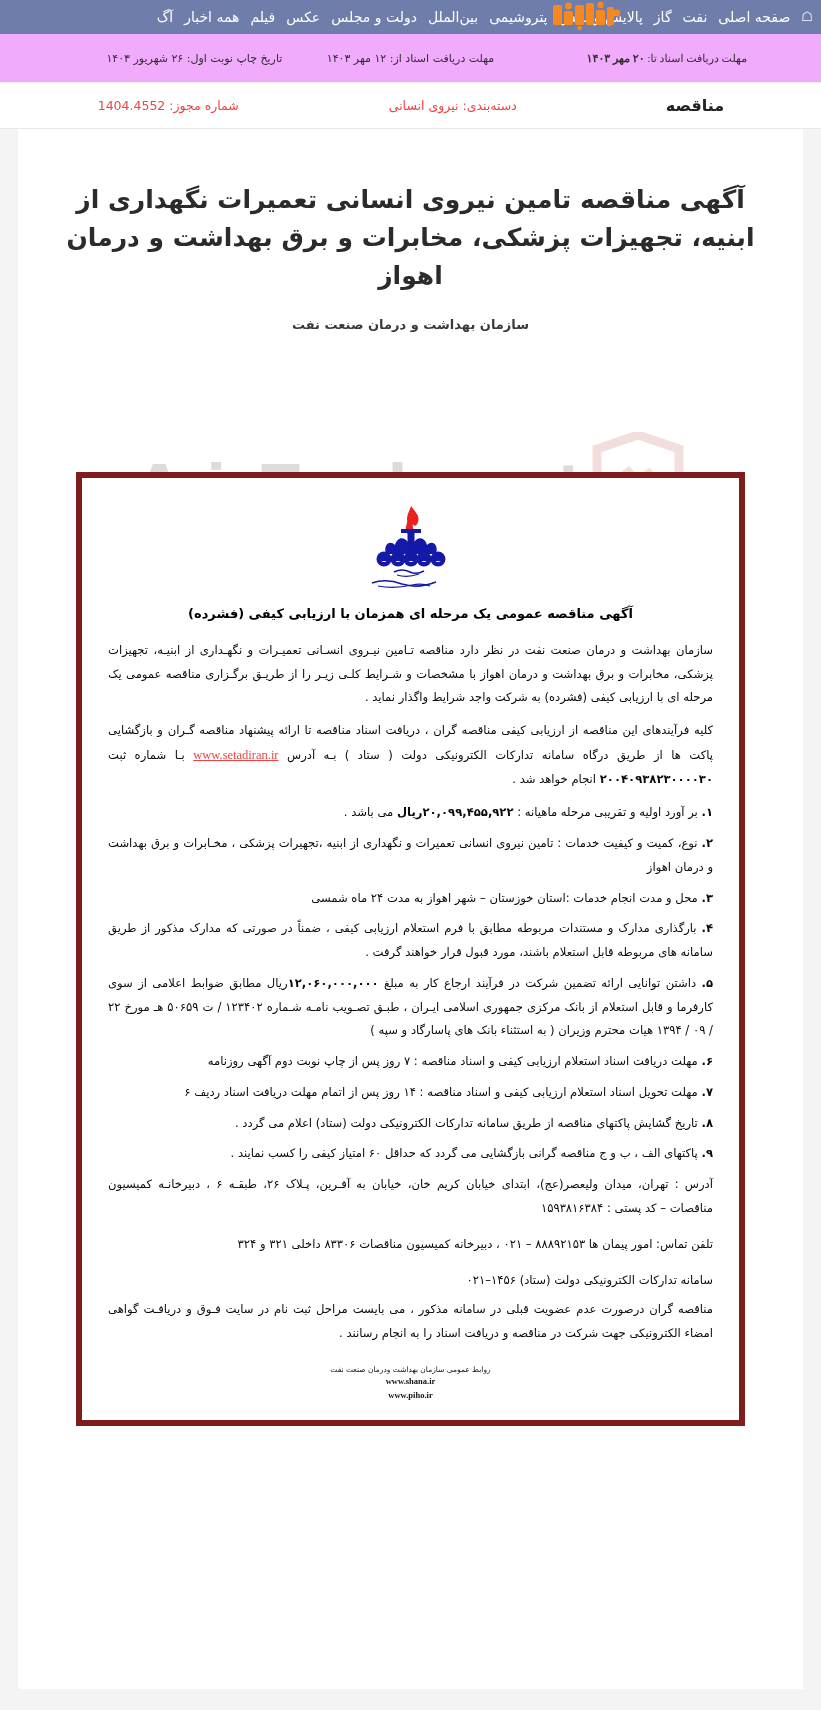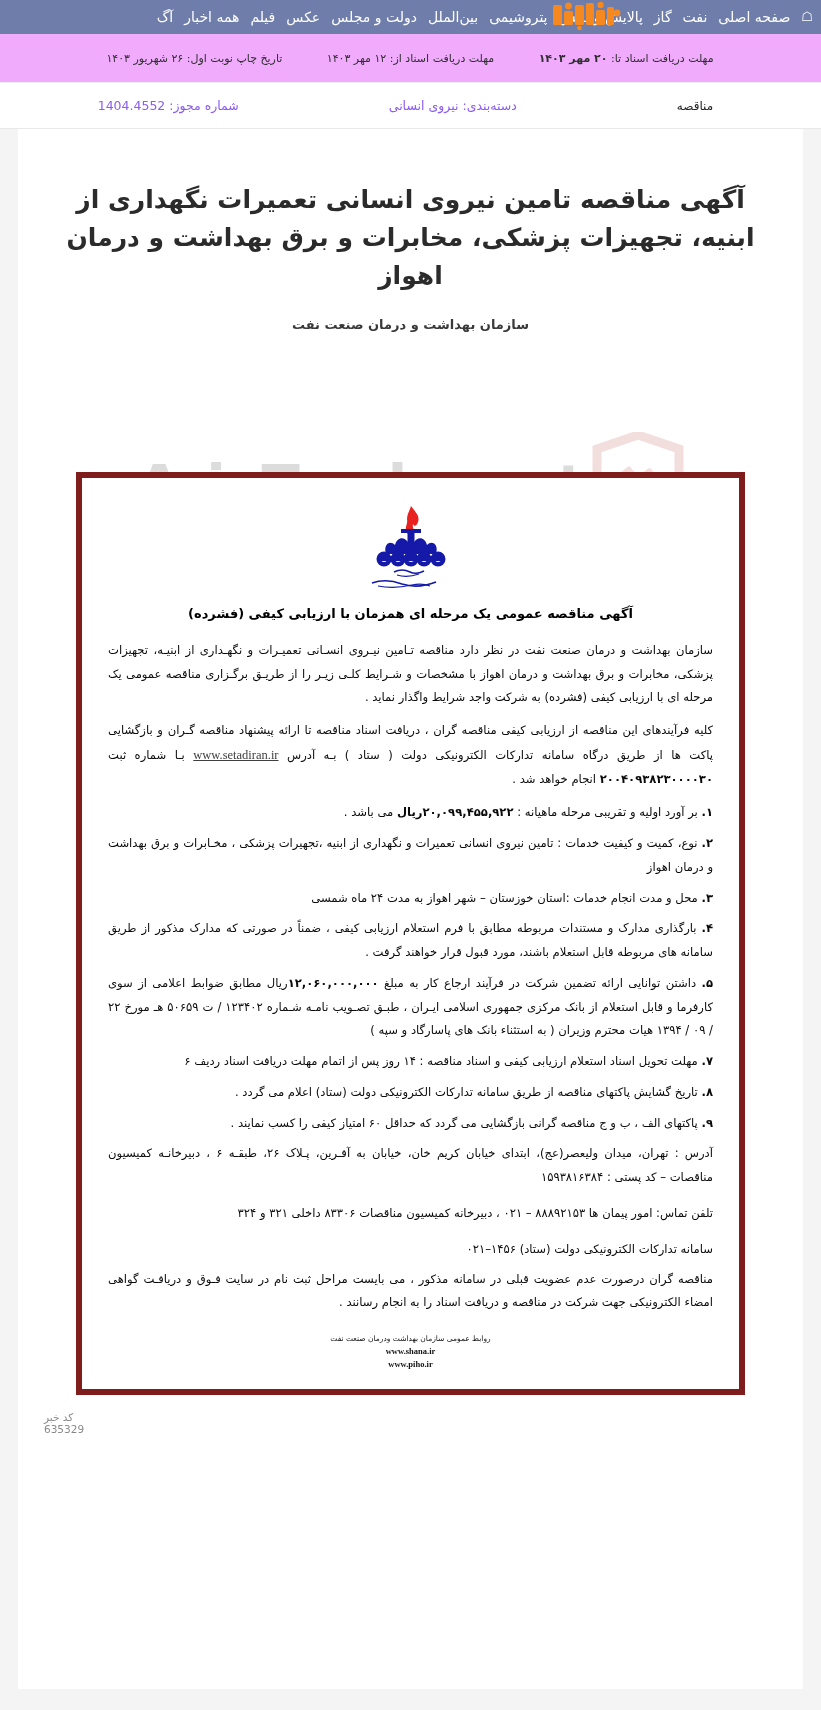--- a/index.html
+++ b/index.html
@@ -80,44 +80,44 @@
     gap: 0;
   }
   .meta-cell {
     font-size: 11px;
     color: #2f2f2f;
     flex: 1 1 0;
     text-align: center;
     white-space: nowrap;
   }
   .meta-cell.right { text-align: right; }
-  .meta-cell.left  { text-align: left; }
+  .meta-cell.left  { text-align: center; font-family: Liberation Serif, serif; }
   .meta-cell b { font-weight: bold; }
 
   .meta-strip2 {
     background: #ffffff;
     height: 46px;
     display: flex;
     flex-direction: row;
     align-items: center;
     direction: rtl;
     padding: 0 26px;
     border-bottom: 1px solid #e9e9e9;
   }
   .kind-label {
-    font-size: 12px;
-    font-weight: normal;
+    font-size: 16px;
+    font-weight: bold;
     color: #222;
     flex: 0 0 auto;
     width: 200px;
     text-align: center;
   }
   .meta2-cell {
     font-size: 12.5px;
-    color: #8b5cf6;
+    color: #ef4444;
     flex: 1 1 0;
     text-align: center;
     white-space: nowrap;
   }
 
   
   .sheet {
     background: #ffffff;
     margin: 0 18px;
     min-height: 1560px;
@@ -197,21 +197,21 @@
     font-size: 11.6px;
     color: #0b0b0b;
     line-height: 2.05;
     text-align: justify;
     margin-bottom: 9px;
   }
   p.para.center { text-align: right; margin-top: 12px; }
 
   .b { font-weight: bold; }
   .link {
-    color: #404040;
+    color: #ef4444;
     text-decoration: underline;
     direction: ltr;
     unicode-bidi: embed;
     font-family: "Liberation Serif", serif;
     font-size: 12.5px;
   }
   .num { font-weight: bold; }
 
   ol.items {
     list-style: none;
@@ -362,20 +362,21 @@
         <li><span class="b">۱.</span><span> بر آورد اولیه و تقریبی مرحله ماهیانه : </span><span class="num">۲۰,۰۹۹,۴۵۵,۹۲۲ریال</span><span> می باشد .</span></li>
 
         <li><span class="b">۲.</span><span> نوع، کمیت و کیفیت خدمات : تامین نیروی انسانی تعمیرات و نگهداری از ابنیه ،تجهیرات پزشکی ، مخـابرات و برق بهداشت و درمان اهواز</span></li>
 
         <li><span class="b">۳.</span><span> محل و مدت انجام خدمات :استان خوزستان – شهر اهواز به مدت ۲۴ ماه شمسی</span></li>
 
         <li><span class="b">۴.</span><span> بارگذاری مدارک و مستندات مربوطه مطابق با فرم استعلام ارزیابی کیفی ، ضمناً در صورتی که مدارک مذکور از طریق سامانه های مربوطه قابل استعلام باشند، مورد قبول قرار خواهند گرفت .</span></li>
 
         <li><span class="b">۵.</span><span> داشتن توانایی ارائه تضمین شرکت در فرآیند ارجاع کار به مبلغ </span><span class="num">۱۲,۰۶۰,۰۰۰,۰۰۰</span><span>ریال مطابق ضوابط اعلامی از سوی کارفرما و قابل استعلام از بانک مرکزی جمهوری اسلامی ایـران ، طبـق تصـویب نامـه شـماره ۱۲۳۴۰۲ / ت ۵۰۶۵۹ هـ مورخ ۲۲ / ۰۹ / ۱۳۹۴ هیات محترم وزیران ( به استثناء بانک های پاسارگاد و سپه )</span></li>
 
+        <li><span class="b">۶.</span><span> مهلت دریافت اسناد استعلام ارزیابی کیفی و اسناد مناقصه : ۷ روز پس از چاپ نوبت دوم آگهی روزنامه</span></li>
 
         <li><span class="b">۷.</span><span> مهلت تحویل اسناد استعلام ارزیابی کیفی و اسناد مناقصه : ۱۴ روز پس از اتمام مهلت دریافت اسناد ردیف ۶</span></li>
 
         <li><span class="b">۸.</span><span> تاریخ گشایش پاکتهای مناقصه از طریق سامانه تدارکات الکترونیکی دولت (ستاد) اعلام می گردد .</span></li>
 
         <li><span class="b">۹.</span><span> پاکتهای الف ، ب و ج مناقصه گرانی بازگشایی می گردد که حداقل ۶۰ امتیاز کیفی را کسب نمایند .</span></li>
 
       </ol>
 
       <div class="contact-block">
@@ -386,19 +387,15 @@
 
       <p class="para">مناقصه گران درصورت عدم عضویت قبلی در سامانه مذکور ، می بایست مراحل ثبت نام در سایت فـوق و دریافـت گواهی امضاء الکترونیکی جهت شرکت در مناقصه و دریافت اسناد را به انجام رسانند .</p>
 
       <div class="notice-footer">
         <div>روابط عمومی سازمان بهداشت ودرمان صنعت نفت</div>
         <div class="u">www.shana.ir</div>
         <div class="u">www.piho.ir</div>
       </div>
     </div>
 
-    <div class="news-code">
-      <div class="cap">کد خبر</div>
-      <div class="val">635329</div>
-    </div>
 
   </div>
 </div>
 
 </body></html>

